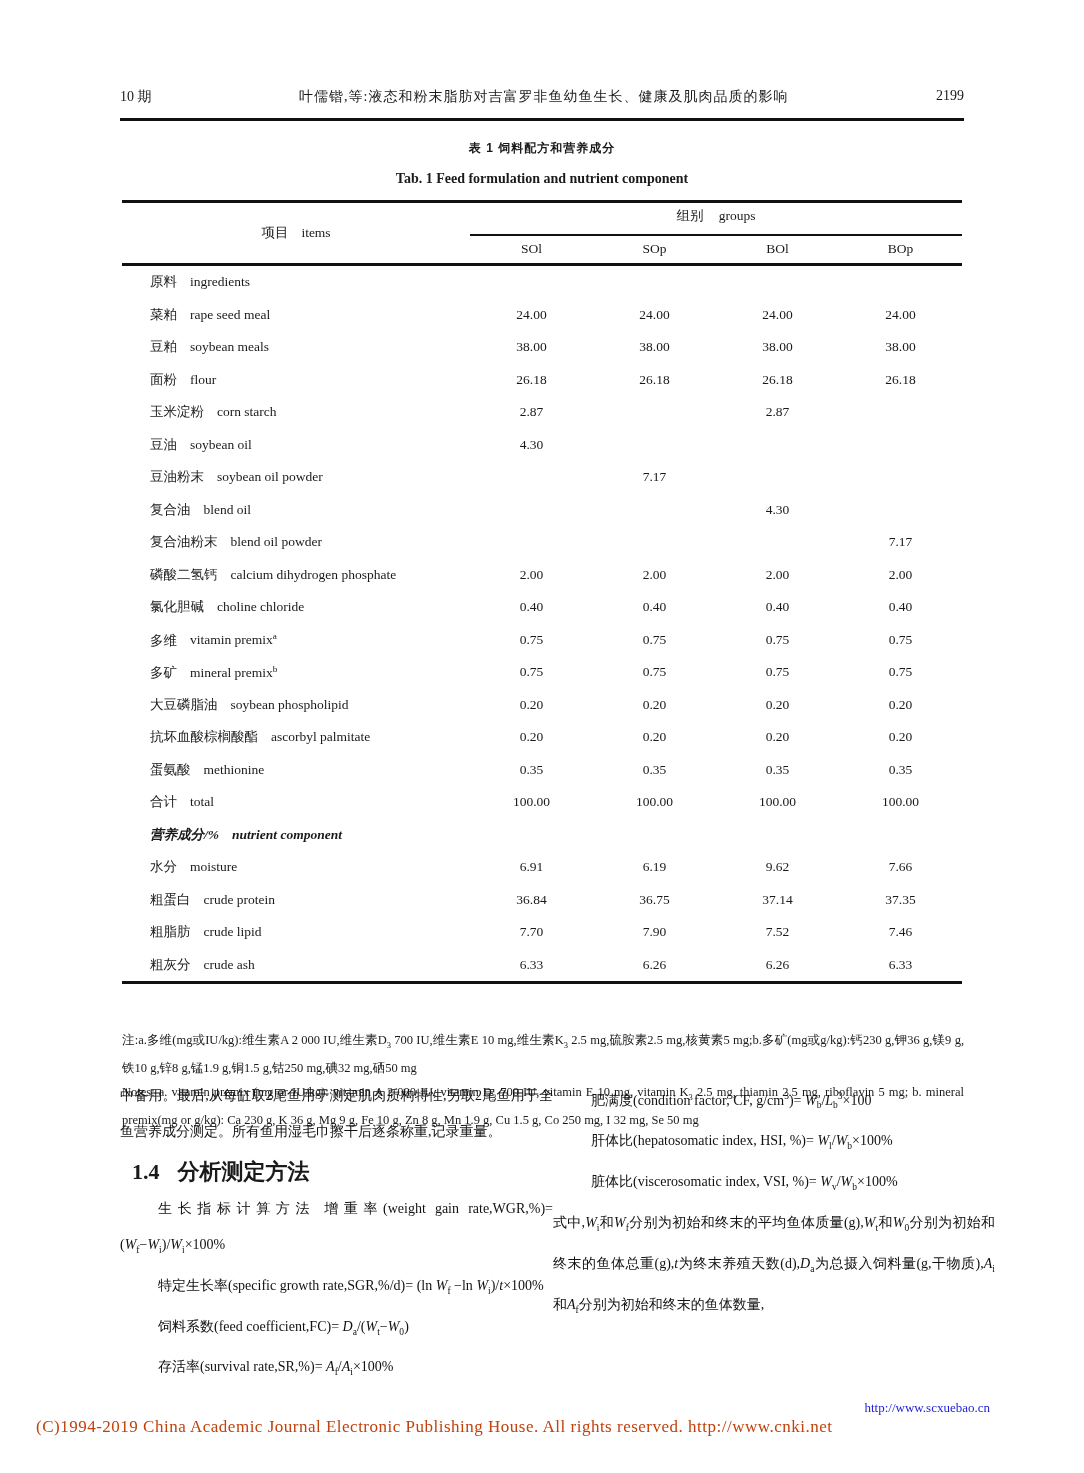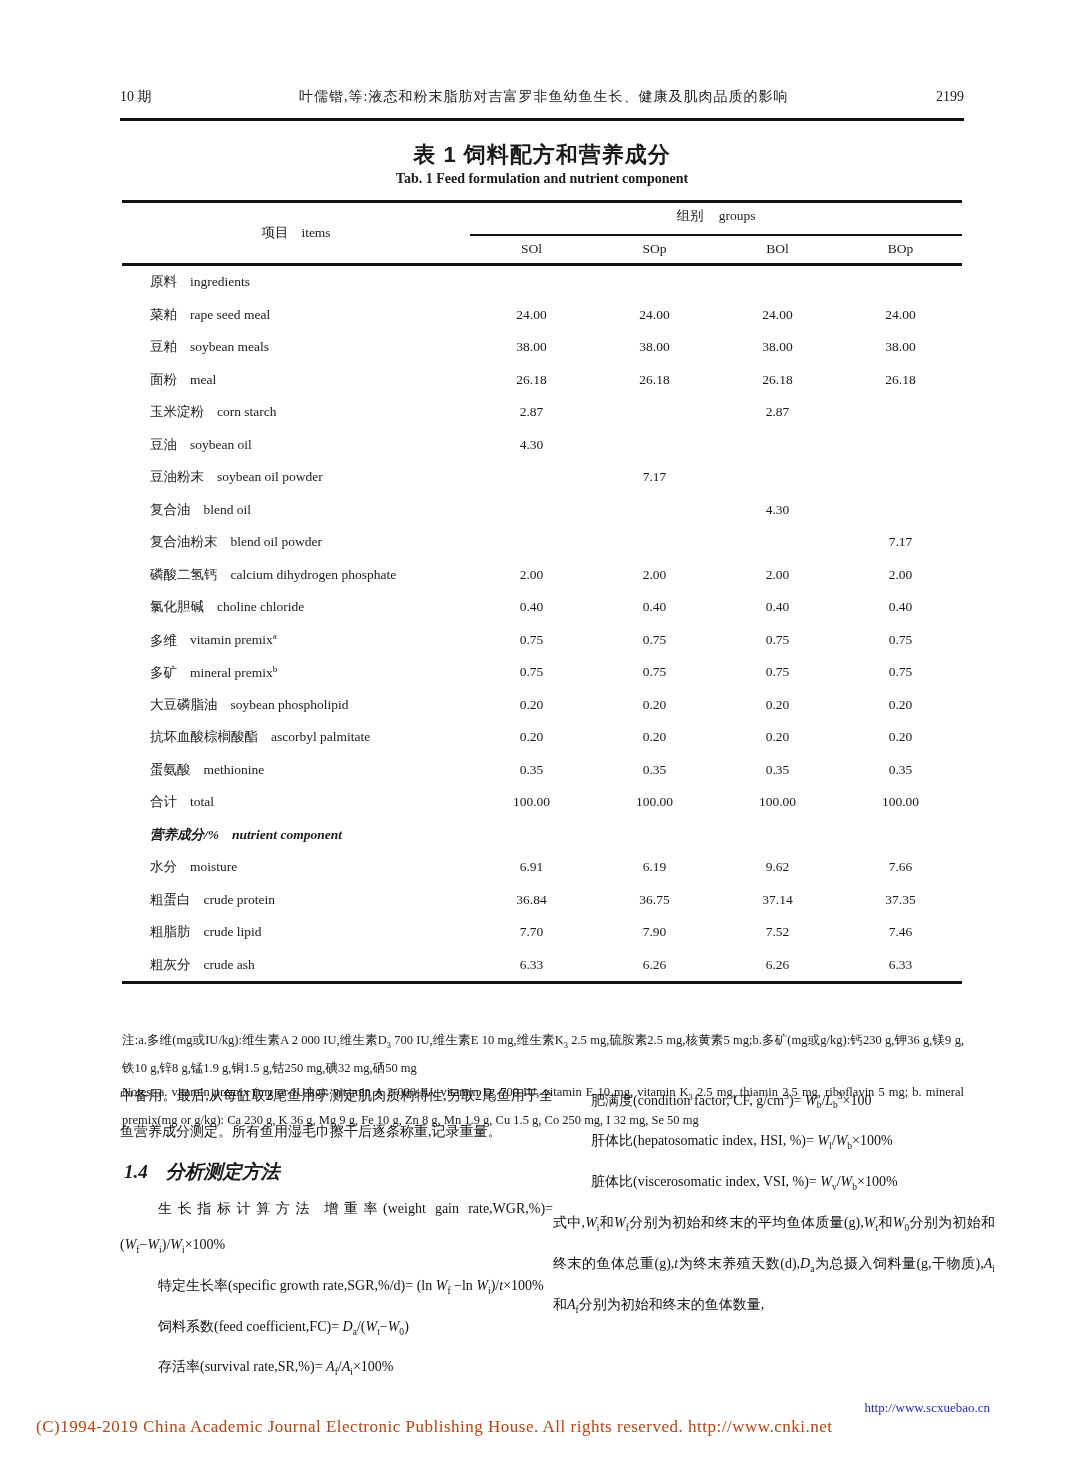--- a/index.html
+++ b/index.html
@@ -1,27 +1,27 @@
 <!DOCTYPE html>
 <html><head>
 <meta charset="utf-8">
 <style>
   html,body{margin:0;padding:0;background:#e8e8e8;}
   .page{position:relative;width:1084px;height:1473px;background:#ffffff;margin:0 auto;
         font-family:"Liberation Serif","DejaVu Serif",serif;color:#1a1a1a;overflow:hidden;}
 
   
   .running-head{position:absolute;top:88px;left:120px;width:844px;display:flex;
-                justify-content:space-between;align-items:center;font-size:14px;}
+                justify-content:space-between;align-items:flex-start;font-size:14px;}
   .running-head .mid{flex:1;text-align:center;letter-spacing:1px;}
   .head-rule{position:absolute;top:118px;left:120px;width:844px;height:3px;background:#111;}
 
   
   .t-zh{position:absolute;top:140px;left:0;width:100%;text-align:center;
-        font-weight:bold;font-size:22px;letter-spacing:1px;
+        font-weight:bold;font-size:12px;letter-spacing:1px;
         font-family:"Liberation Sans","DejaVu Sans",sans-serif;}
   .t-en{position:absolute;top:171px;left:0;width:100%;text-align:center;
         font-weight:bold;font-size:14px;}
 
   
   .ftable{position:absolute;top:200px;left:122px;width:840px;}
   .rule{height:3px;background:#111;}
   .thead{position:relative;height:60px;font-size:13.5px;}
   .item-h{position:absolute;left:0;top:0;width:348px;height:60px;display:flex;
           align-items:center;justify-content:center;gap:13px;}
@@ -43,21 +43,21 @@
          line-height:23.5px;text-align:justify;}
   .notes p{margin:0;}
 
   
   .bcol{position:absolute;top:1078px;width:433px;}
   .bcol.left{left:120px;}
   .bcol.right{left:553px;width:442px;}
   .bp{margin:0;font-size:14px;line-height:36px;text-align:justify;color:#111;}
   .bp.ind{text-indent:38px;}
   .bp i{font-family:"Liberation Serif","DejaVu Serif",serif;}
-  .bhead{margin:5px 4px 2px;font-size:19px;line-height:34px;font-weight:bold;font-style:italic;}
+  .bhead{margin:5px 12px 2px;font-size:22px;line-height:34px;font-weight:bold;}
   .bhead .htitle{font-family:"Liberation Sans","DejaVu Sans",sans-serif;margin-left:18px;}
 
   
   .site-link{position:absolute;top:1400px;right:94px;font-size:13px;color:#1d1dd8;
              text-decoration:none;font-family:"Liberation Serif",serif;}
   .copyright{position:absolute;top:1417px;left:36px;font-size:17px;color:#c2410c;
              letter-spacing:0.5px;white-space:nowrap;}
 </style>
 </head>
 <body>
@@ -110,21 +110,21 @@
           <div class="val">24.00</div>
         </div>
         <div class="trow">
           <div class="lab"><span class="zh">豆粕</span><span class="en">soybean meals</span></div>
           <div class="val">38.00</div>
           <div class="val">38.00</div>
           <div class="val">38.00</div>
           <div class="val">38.00</div>
         </div>
         <div class="trow">
-          <div class="lab"><span class="zh">面粉</span><span class="en">meal</span></div>
+          <div class="lab"><span class="zh">面粉</span><span class="en">flour</span></div>
           <div class="val">26.18</div>
           <div class="val">26.18</div>
           <div class="val">26.18</div>
           <div class="val">26.18</div>
         </div>
         <div class="trow">
           <div class="lab"><span class="zh">玉米淀粉</span><span class="en">corn starch</span></div>
           <div class="val">2.87</div>
           <div class="val"></div>
           <div class="val">2.87</div>

